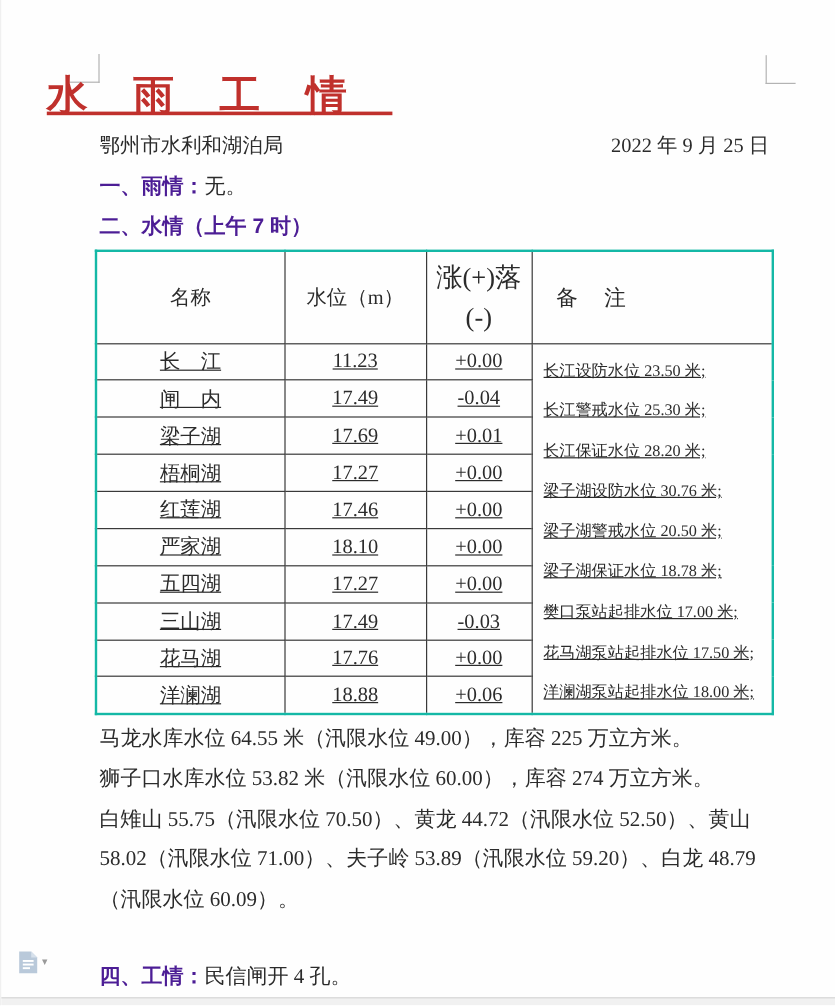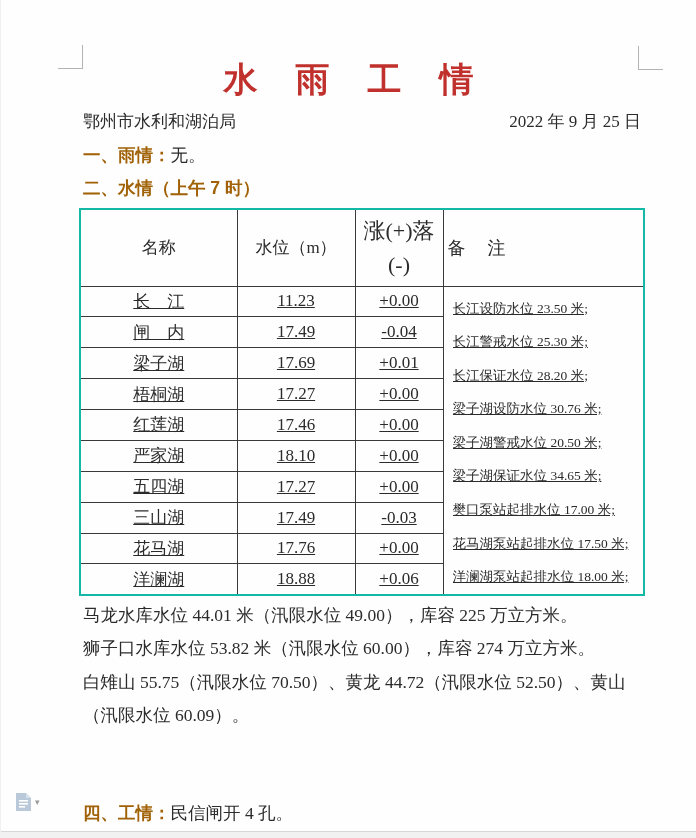--- a/index.html
+++ b/index.html
@@ -24,47 +24,48 @@
     border-bottom: 1px solid #b3b3b3;
   }
   .crop-right {
     left: 637px; top: 46px; width: 25px; height: 24px;
     border-left: 1px solid #b3b3b3;
     border-bottom: 1px solid #b3b3b3;
   }
   .doc-title {
     position: absolute;
     left: 0; right: 0; top: 57px;
-    text-align: center;
+    text-align: left;
     font-size: 34px;
     font-weight: 700;
     color: #c0302c;
     letter-spacing: 38px;
     padding-left: 38px; 
     white-space: nowrap;
+    text-decoration: underline;
   }
   .byline {
     position: absolute;
     left: 82px; right: 82px; top: 110px;
     display: flex;
     justify-content: space-between;
     align-items: baseline;
     font-size: 17px;
   }
   .byline .date { margin-right: -55px; padding-right: 28px; }
   .sec-line {
     position: absolute;
     left: 82px;
     font-size: 17.5px;
     white-space: nowrap;
   }
   .sec-label {
     font-family: "Liberation Sans", "DejaVu Sans", sans-serif;
     font-weight: 700;
-    color: #a16207;
+    color: #4c1d95;
   }
   .sec-rain  { top: 143px; }
   .sec-water { top: 176px; text-align: center; }
 
   
   table.water {
     position: absolute;
     left: 78px; top: 208px;
     width: 564px;
     border-collapse: collapse;
@@ -78,21 +79,21 @@
   table.water { border: 2px solid #14b8a6; }
   table.water th { font-weight: 400; }
   col.c1 { width: 157px; }
   col.c2 { width: 118px; }
   col.c3 { width: 88px;  }
   col.c4 { width: 201px; }
   tr.hdr { height: 77px; }
   tr.data-row { height: 30.5px; text-decoration: underline; }
   td.c-name, th.c-name { text-align: center; }
   td.c-num, th.c-num { text-align: center; }
-  th.c-remark-h { text-align: left; padding-left: 4px; font-size: 18px; letter-spacing: 2px; }
+  th.c-remark-h { text-align: left; padding-left: 20px; font-size: 18px; letter-spacing: 2px; }
   .hdr-two-line { line-height: 1.55; font-size: 22px; }
   td.c-remarks {
     vertical-align: top;
     padding: 5px 4px 0 9px;
   }
   .remark-line {
     height: 33.6px;
     line-height: 33.6px;
     font-size: 13.5px;
     white-space: nowrap;
@@ -179,21 +180,21 @@
     <tr class="data-row">
       <td class="c-name">长　江</td>
       <td class="c-num">11.23</td>
       <td class="c-num">+0.00</td>
       <td class="c-remarks" rowspan="10">
         <div class="remark-line">长江设防水位 23.50 米;</div>
         <div class="remark-line">长江警戒水位 25.30 米;</div>
         <div class="remark-line">长江保证水位 28.20 米;</div>
         <div class="remark-line">梁子湖设防水位 30.76 米;</div>
         <div class="remark-line">梁子湖警戒水位 20.50 米;</div>
-        <div class="remark-line">梁子湖保证水位 34.65 米;</div>
+        <div class="remark-line">梁子湖保证水位 18.78 米;</div>
         <div class="remark-line">樊口泵站起排水位 17.00 米;</div>
         <div class="remark-line">花马湖泵站起排水位 17.50 米;</div>
         <div class="remark-line">洋澜湖泵站起排水位 18.00 米;</div>
       </td>
     </tr>
     <tr class="data-row">
       <td class="c-name">闸　内</td>
       <td class="c-num">17.49</td>
       <td class="c-num">-0.04</td>
     </tr>
@@ -234,23 +235,24 @@
     </tr>
     <tr class="data-row">
       <td class="c-name">洋澜湖</td>
       <td class="c-num">18.88</td>
       <td class="c-num">+0.06</td>
     </tr>
   </tbody>
     </table>
 
   <div class="sec-reservoir">
-    <div class="res-line">马龙水库水位 44.01 米（汛限水位 49.00），库容 225 万立方米。</div>
+    <div class="res-line">马龙水库水位 64.55 米（汛限水位 49.00），库容 225 万立方米。</div>
     <div class="res-line">狮子口水库水位 53.82 米（汛限水位 60.00），库容 274 万立方米。</div>
     <div class="res-line">白雉山 55.75（汛限水位 70.50）、黄龙 44.72（汛限水位 52.50）、黄山</div>
+    <div class="res-line">58.02（汛限水位 71.00）、夫子岭 53.89（汛限水位 59.20）、白龙 48.79</div>
     <div class="res-line">（汛限水位 60.09）。</div>
   </div>
 
   <div class="sec-line sec-works">
     <span class="sec-label">四、工情：</span><span>民信闸开 4 孔。</span>
   </div>
 
   <div class="paste-btn" title="">
     <span>
       <svg width="17" height="20" viewBox="0 0 17 20">

